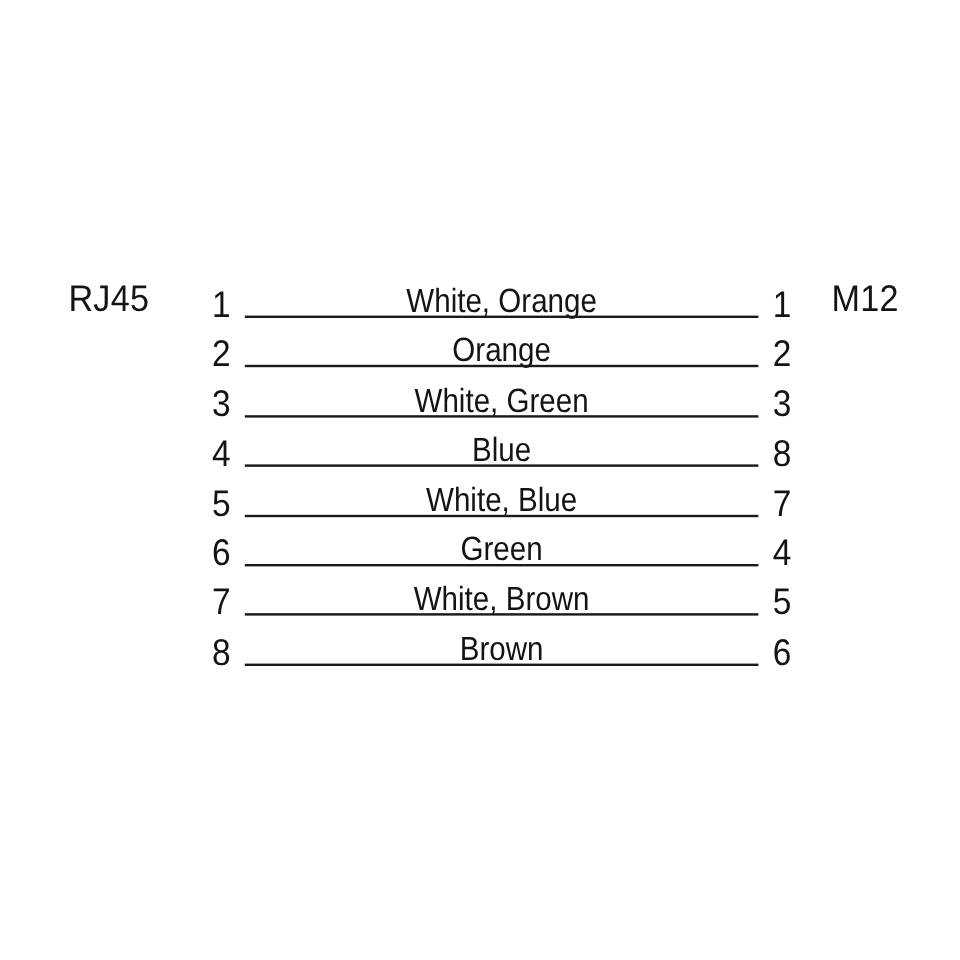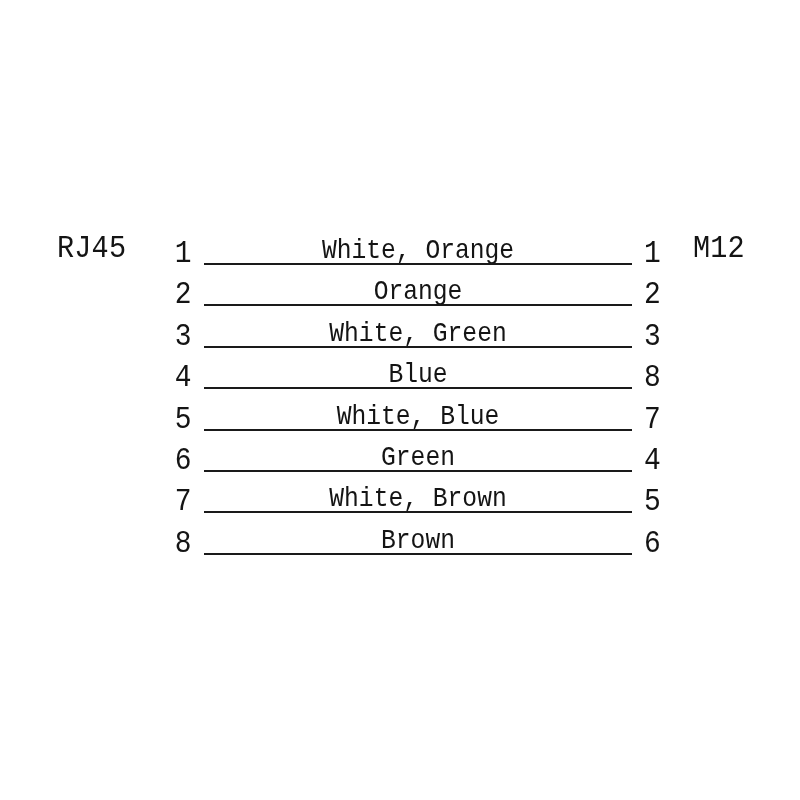--- a/index.html
+++ b/index.html
@@ -13,21 +13,20 @@
     height: 800px;
     font-family: "Liberation Sans", "DejaVu Sans", sans-serif;
     color: #141414;
     overflow: hidden;
   }
 
   #diagram {
     position: relative;
     width: 740px;
     height: 800px;
-    font-family: Liberation Mono, monospace;
   }
 
   
   .side-header {
     position: absolute;
     font-size: 31px;
     font-weight: 400;
     letter-spacing: 0.2px;
     line-height: 1;
     color: #141414;

